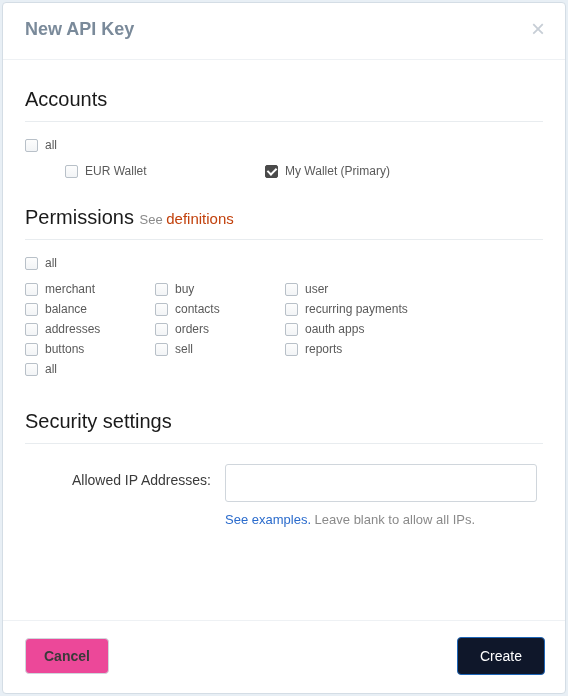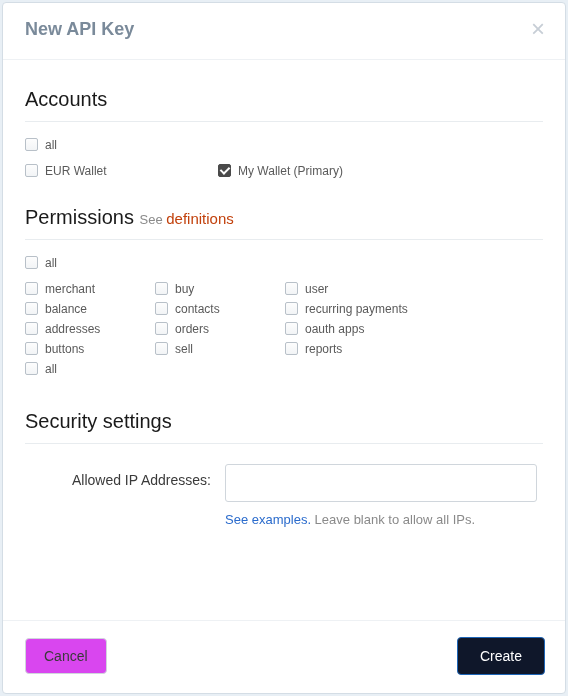--- a/index.html
+++ b/index.html
@@ -65,27 +65,27 @@
       border-top: 1px solid #e8ecef;
       margin: 0 0 16px 0;
     }
     .cb-row {
       display: flex;
       flex-wrap: wrap;
       margin-bottom: 6px;
     }
     .cb-item {
       display: flex;
-      align-items: flex-start;
+      align-items: flex-end;
       width: 130px;
       margin-bottom: 6px;
       font-size: 12px;
       color: #5a5a5a;
     }
-    .cb-item.wide { width: 193px; }
+    .cb-item.wide { width: 160px; margin-left: 40px; }
     .cb {
       width: 13px;
       height: 13px;
       border: 1px solid #b8c0c8;
       border-radius: 2px;
       background: linear-gradient(#fdfdfd, #f2f4f6);
       display: inline-block;
       margin-right: 7px;
       flex-shrink: 0;
       position: relative;
@@ -152,23 +152,24 @@
       border-top: 1px solid #eef1f4;
       margin-top: 32px;
     }
     .btn {
       padding: 9px 18px;
       font-size: 14px;
       border-radius: 4px;
       cursor: pointer;
     }
     .btn-default {
-      background: #d946ef;
+      background: #ec4899;
       border: 1px solid #d0d6dc;
       color: #3a3a3a;
+      font-weight: bold;
     }
     .btn-primary {
       background: #0f172a;
       border: 1px solid #1e66b8;
       color: #fff;
       padding: 10px 22px;
     }
   </style>
 </head>
 <body>

